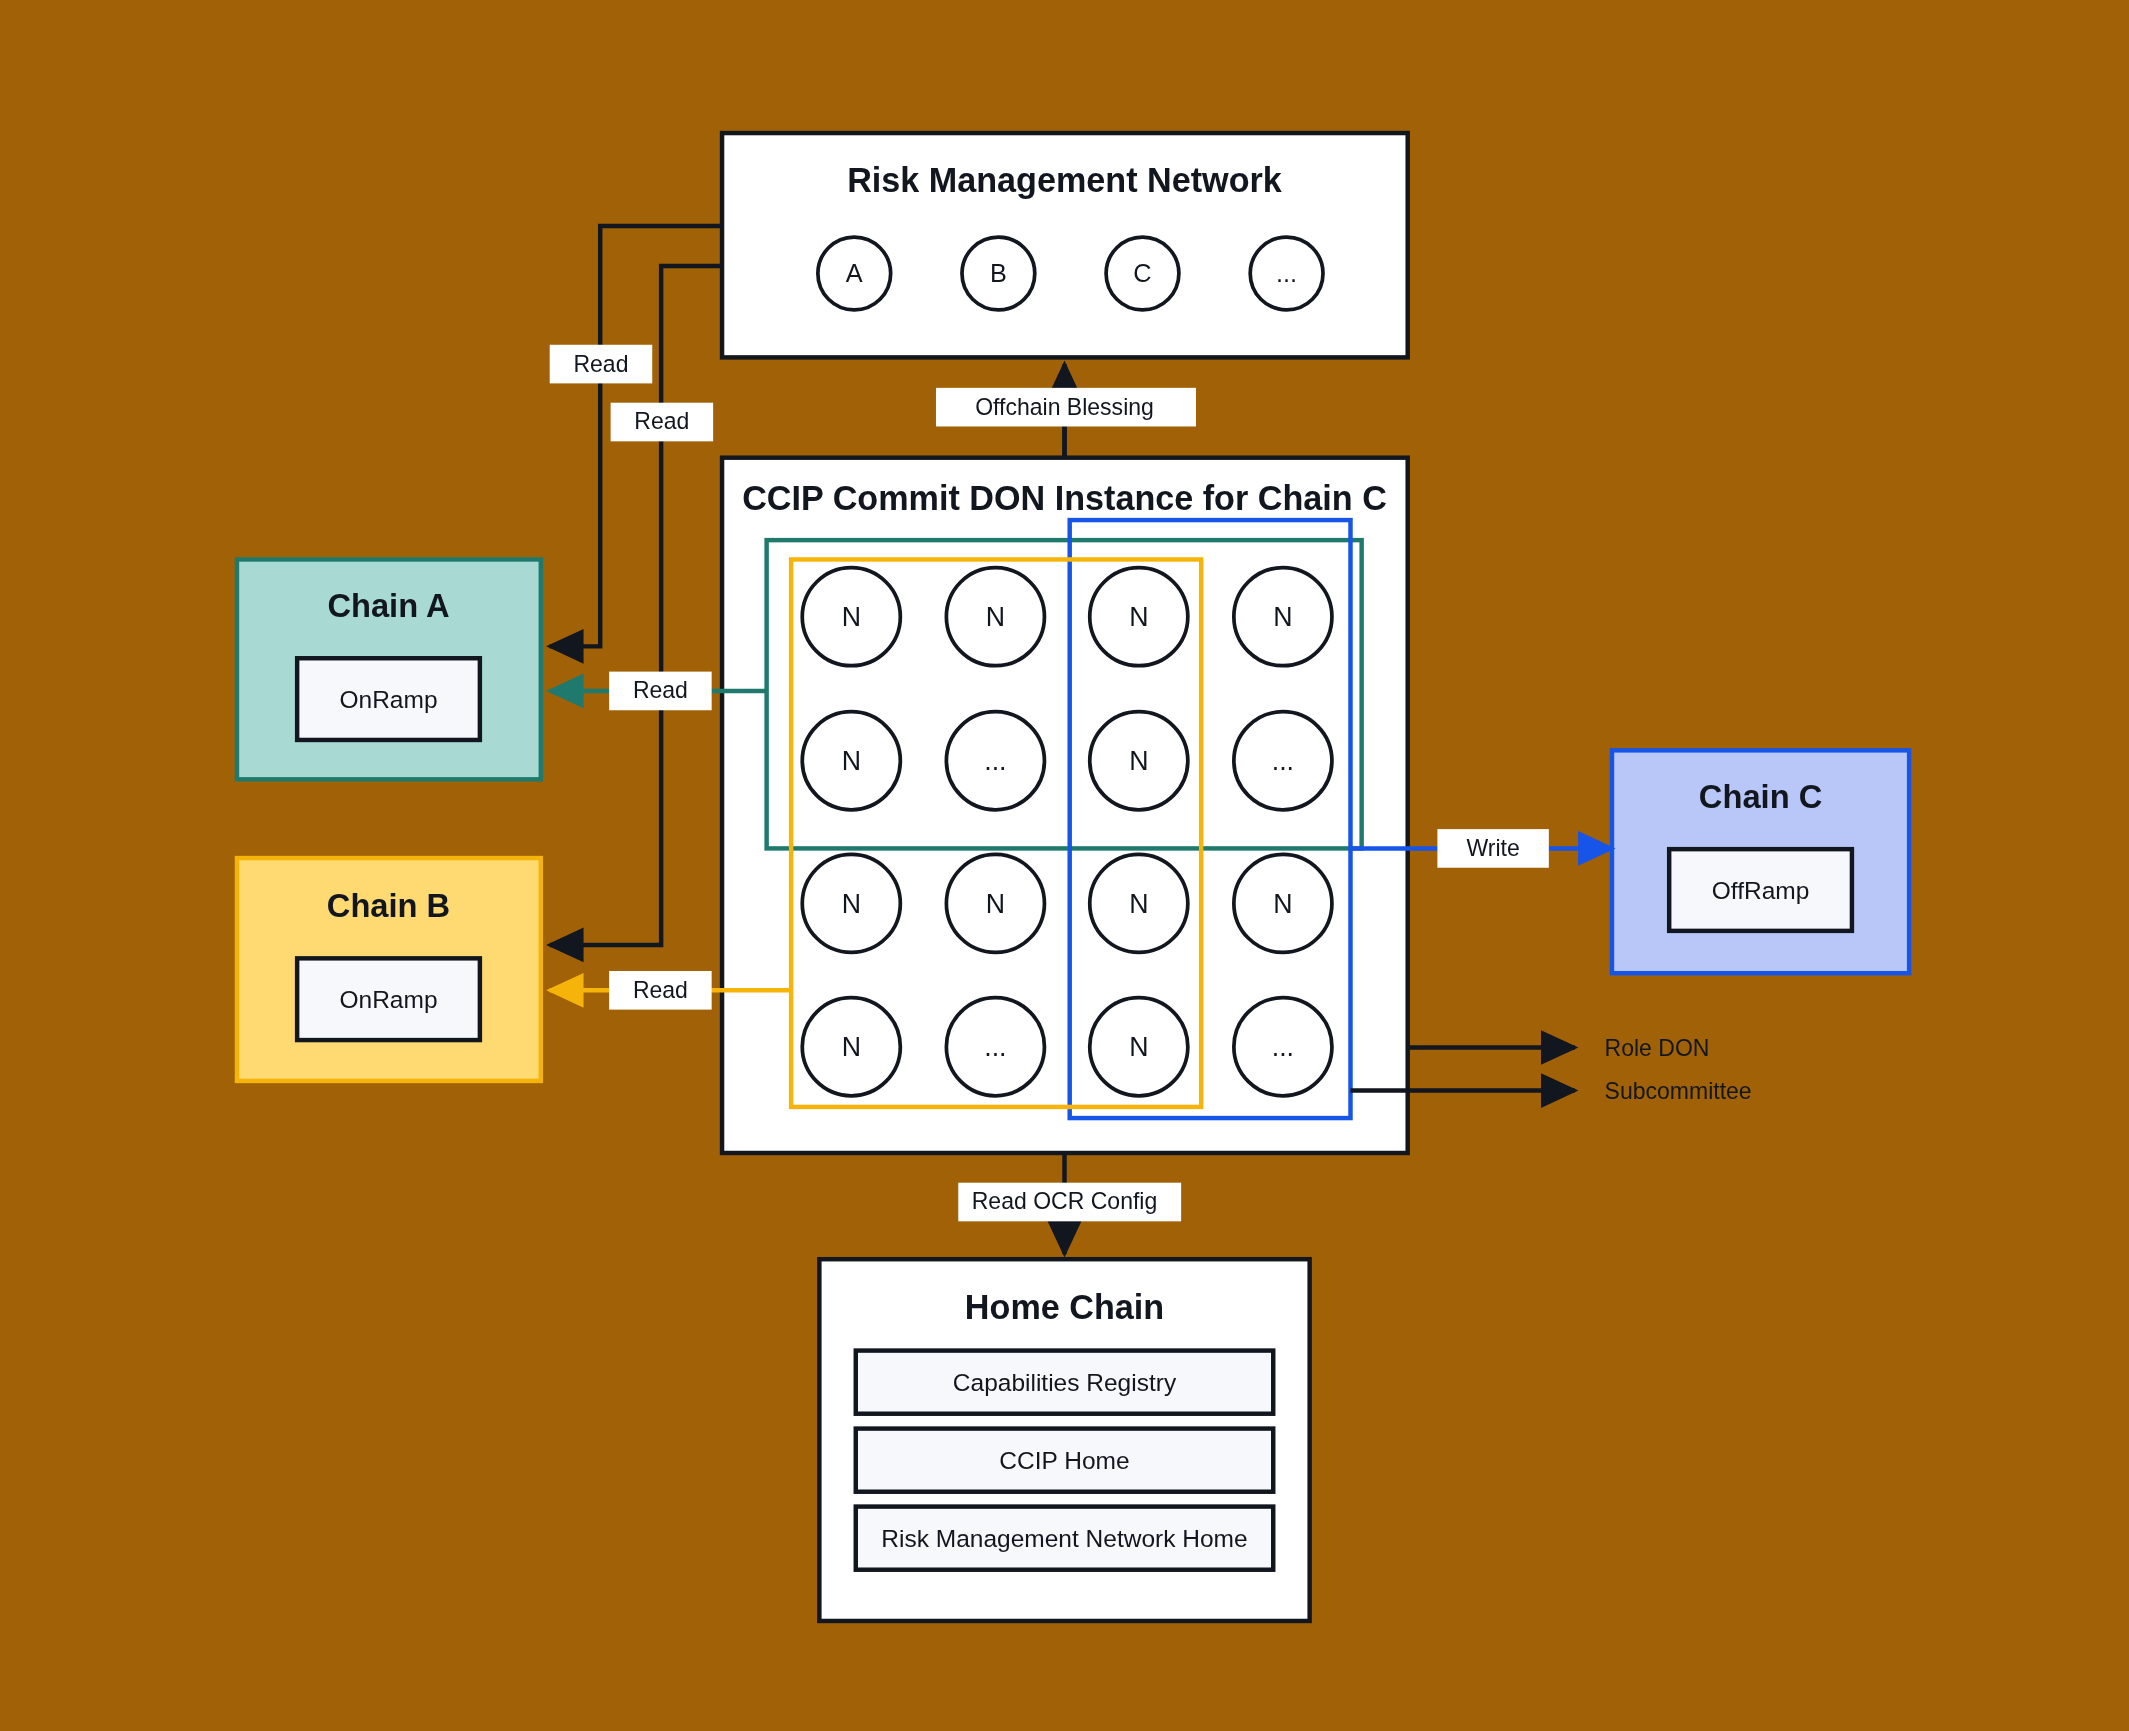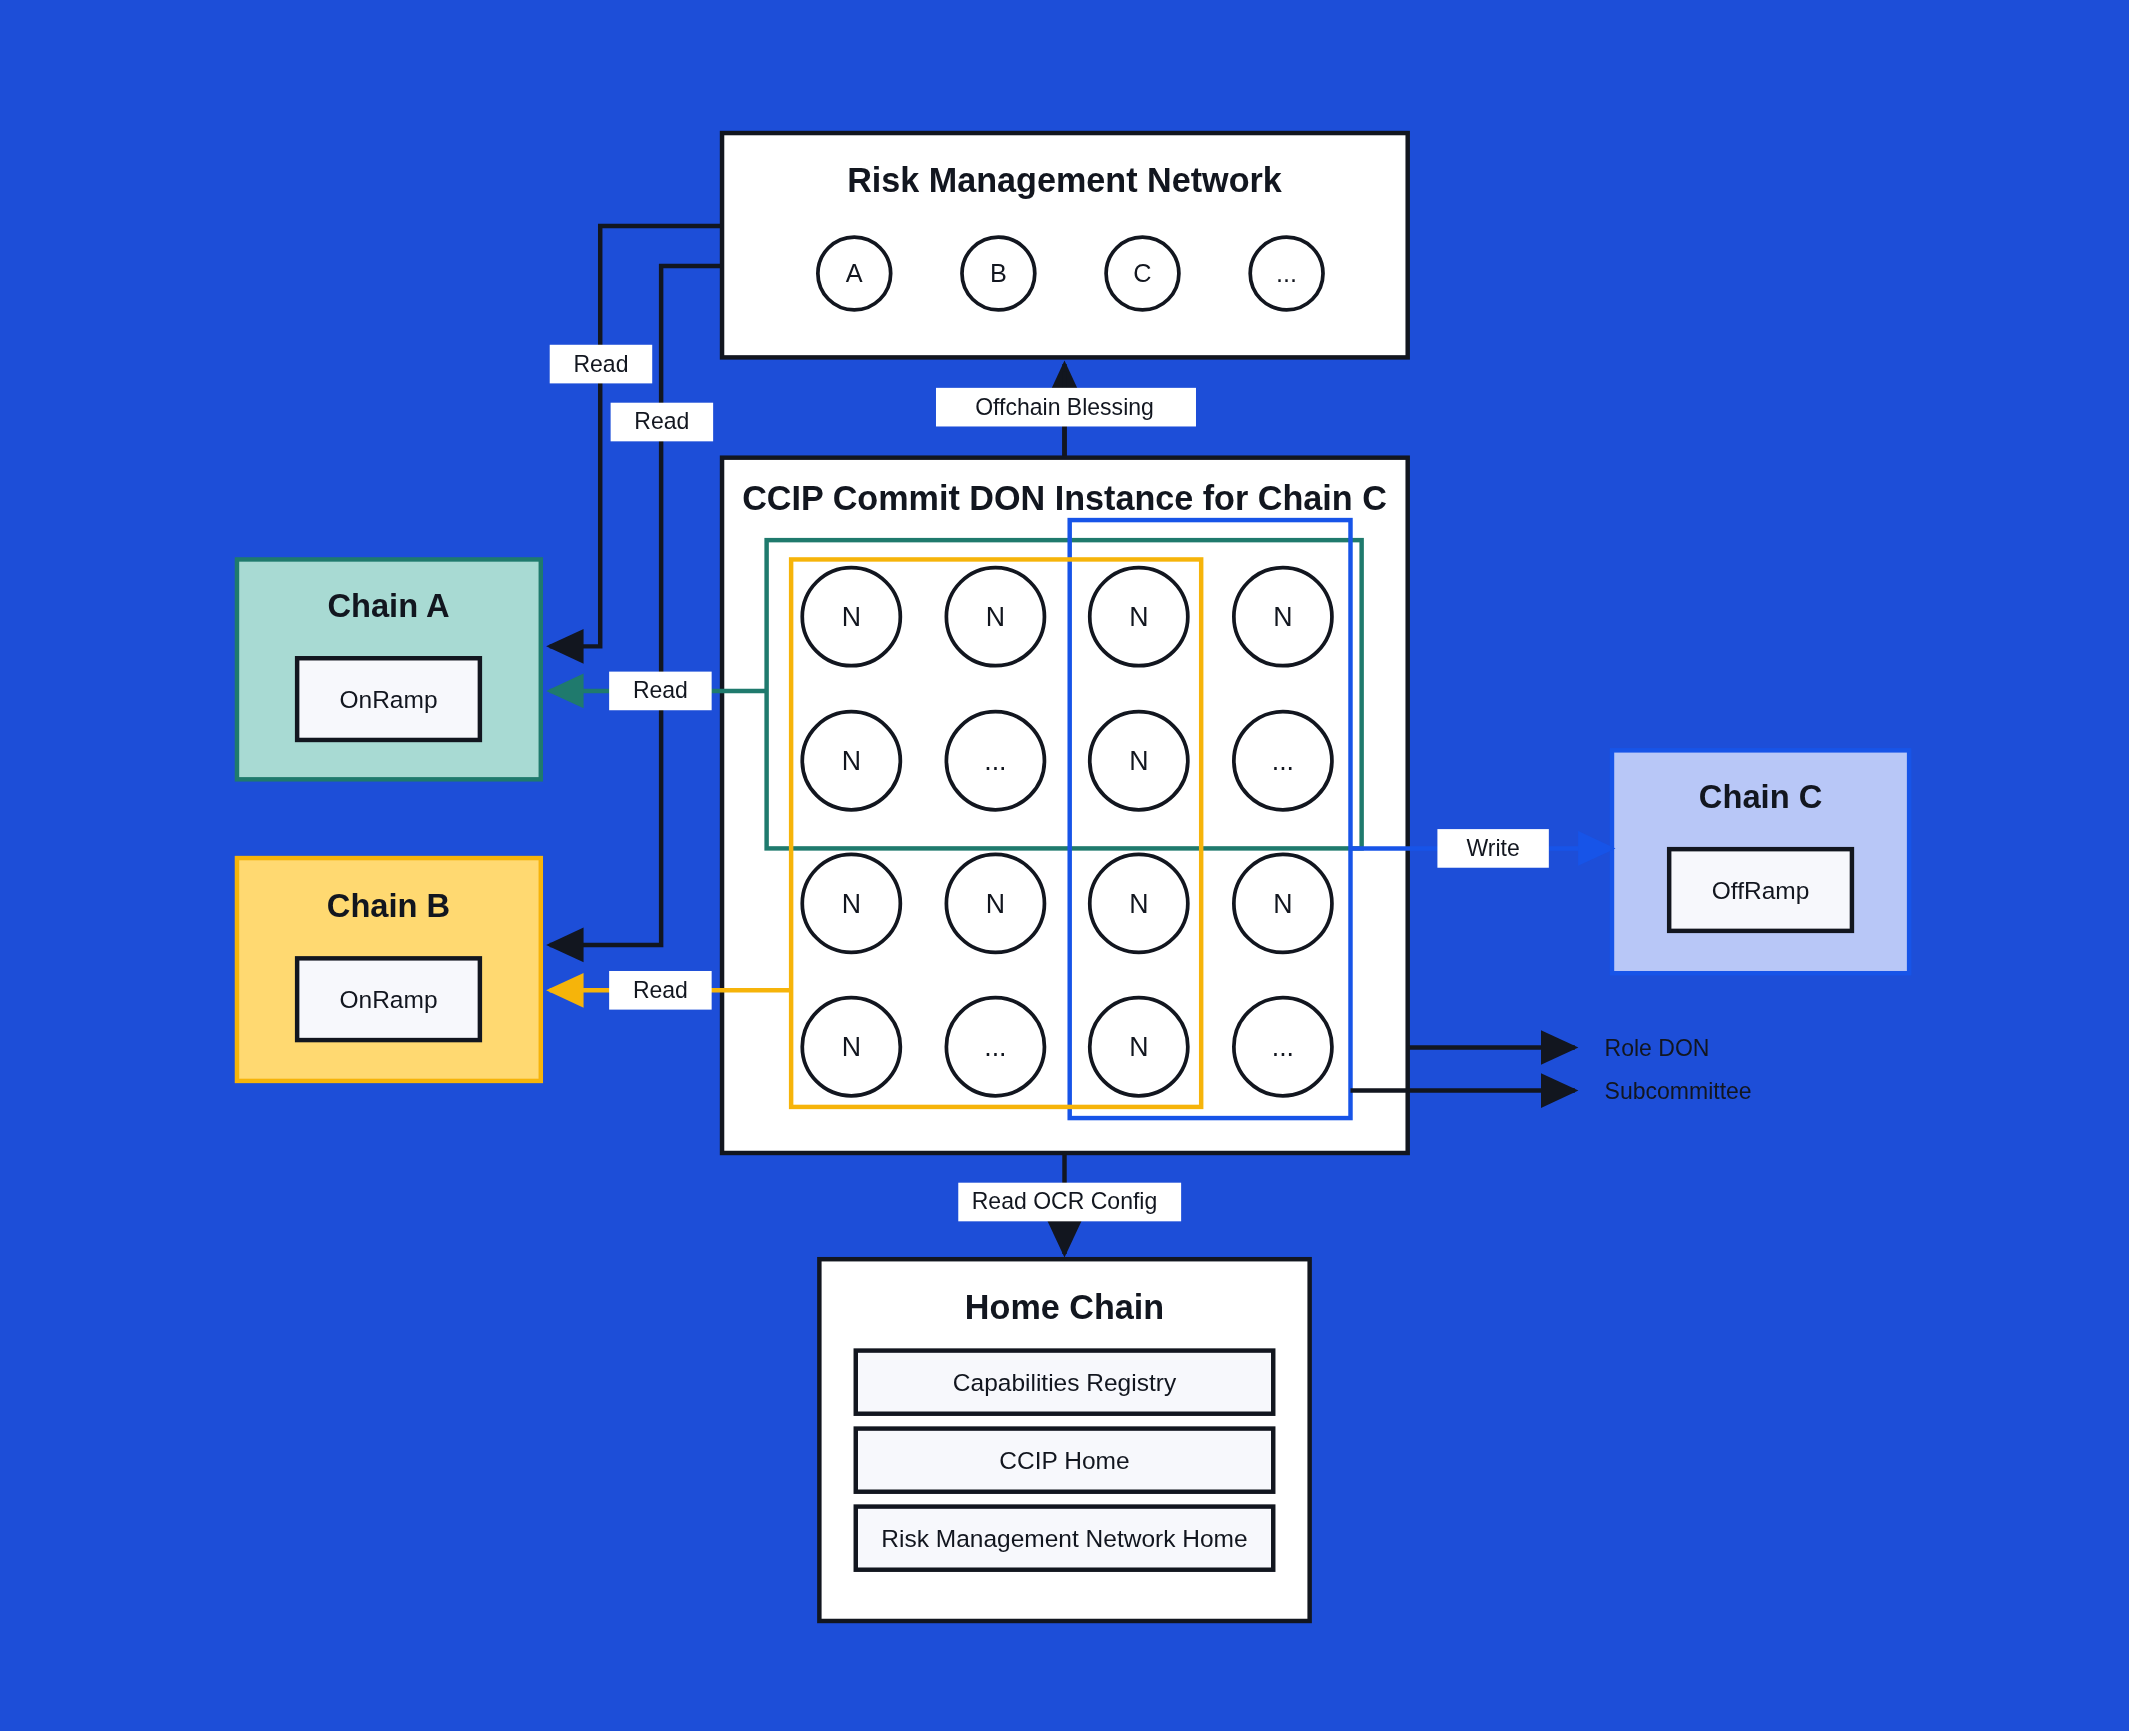--- a/index.html
+++ b/index.html
@@ -11,21 +11,21 @@
   body {
     width: 2129px;
     height: 1731px;
     font-family: "Liberation Sans", sans-serif;
     overflow: hidden;
   }
   #diagram-root {
     position: relative;
     width: 2129px;
     height: 1731px;
-    background: #1d4ed8;
+    background: #a16207;
   }
   svg#diagram {
     display: block;
     width: 2129px;
     height: 1731px;
   }
   text {
     font-family: "Liberation Sans", sans-serif;
     fill: #12161f;
   }

